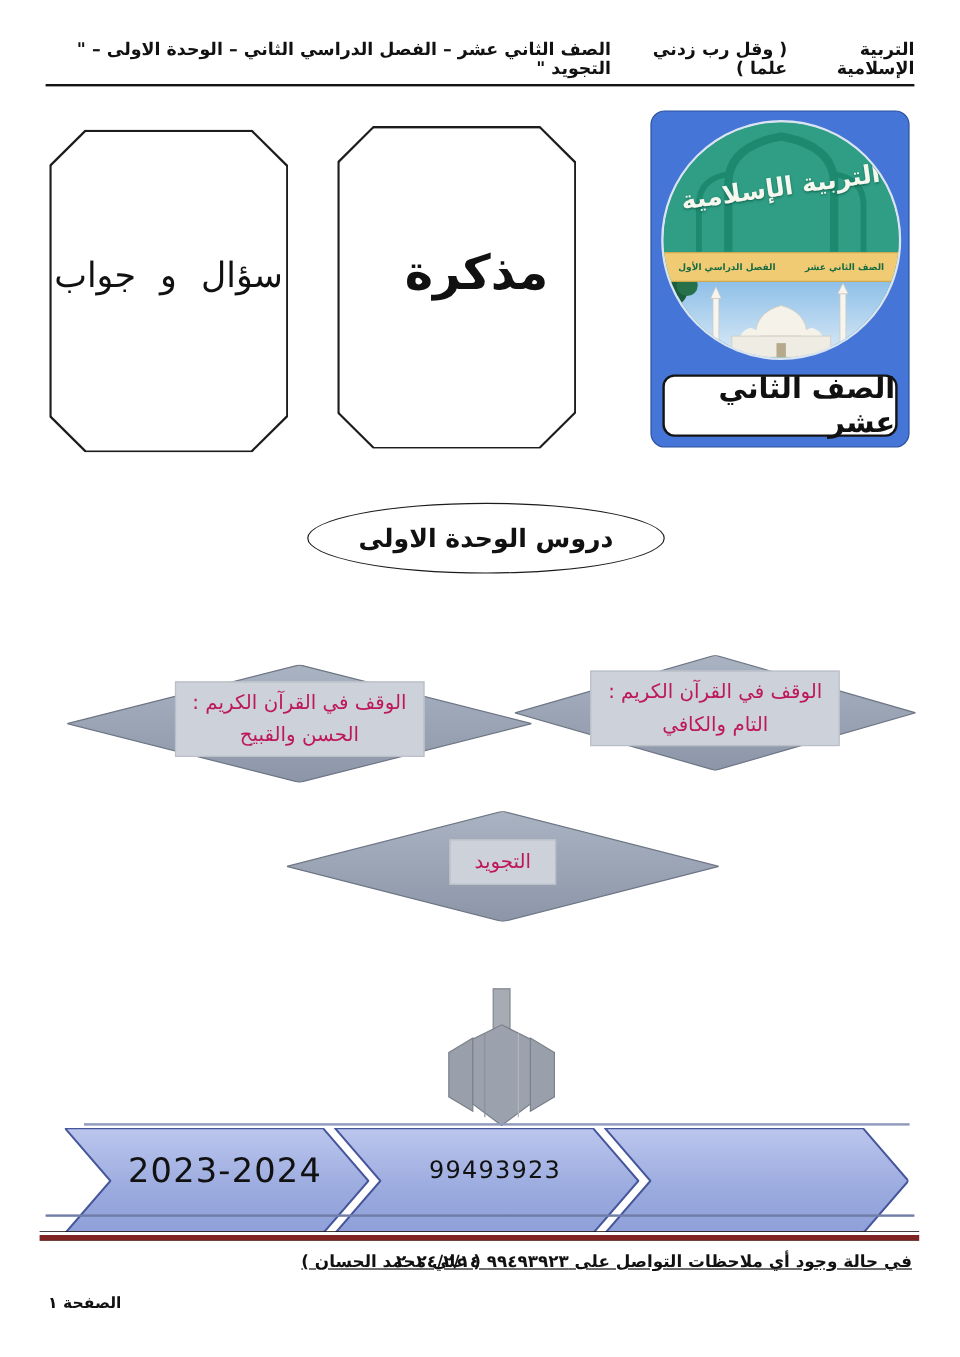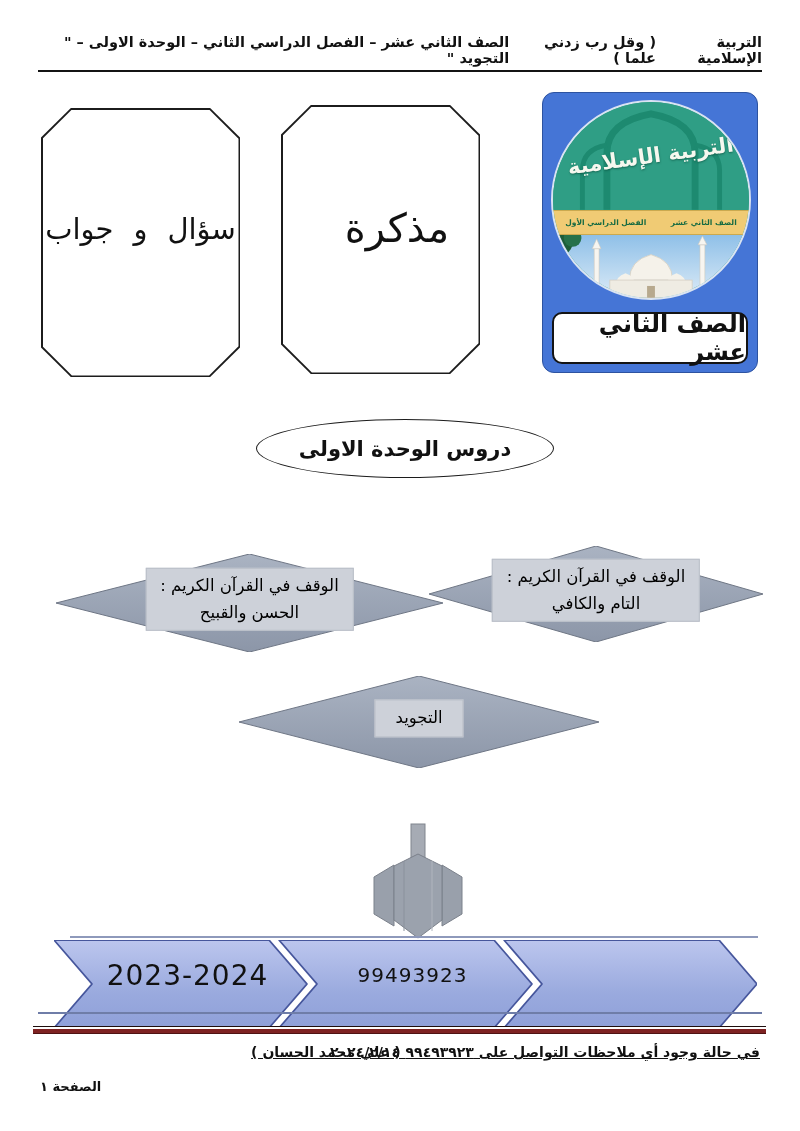--- a/index.html
+++ b/index.html
@@ -65,41 +65,41 @@
   .octagon .inner {
     position:absolute; left:1.5px; top:1.5px; right:1.5px; bottom:1.5px;
     clip-path:polygon(15% 0, 85% 0, 100% 11%, 100% 89%, 85% 100%, 15% 100%, 0 89%, 0 11%);
     background:#ffffff;
     display:flex; flex-direction:row; align-items:center; justify-content:center;
     direction:rtl; text-align:center;
   }
   .oct-qa { left:41px; top:108px; width:199px; height:269px; }
   .oct-qa .inner { gap:20px; font-size:29px; font-weight:400; padding-bottom:28px; }
   .oct-memo { left:281px; top:105px; width:199px; height:269px; }
-  .oct-memo .inner { gap:14px; font-size:40px; font-weight:normal; padding-bottom:24px;padding-left:33px; }
+  .oct-memo .inner { gap:14px; font-size:40px; font-weight:bold; padding-bottom:24px;padding-left:33px; }
 
   
   .oval {
     left:256px; top:419px; width:298px; height:59px;
     border:1.5px solid #1c1c1c; border-radius:50%;
     display:flex; align-items:center; justify-content:center;
     font-weight:bold; font-size:21px; direction:rtl; background:#fff;
   }
 
   
   .diamond { position:absolute; }
   .diamond svg { position:absolute; left:0; top:0; width:100%; height:100%; }
   .dia-right { left:429px; top:546px; width:334px; height:96px; }
   .dia-left  { left:56px;  top:554px; width:387px; height:98px; }
   .dia-center{ left:239px; top:676px; width:360px; height:92px; }
   .dia-label {
     position:absolute; left:50%; top:46%; transform:translate(-50%,-50%);
     background:#cdd1d9; border:1px solid #b9bec7;
     padding:3px 14px; text-align:center; direction:rtl;
-    font-size:16.5px; color:#000000; line-height:1.65; white-space:nowrap;
+    font-size:16.5px; color:#be185d; line-height:1.65; white-space:nowrap;
   }
   .dia-label.single { padding:4px 20px; }
 
   
   .prism { left:371px; top:822px; width:94px; height:126px; }
 
   
   .line-top-banner { left:70px; top:936px; width:688px; height:2px; background:#8e99bb; }
   .banner { left:54px; top:940px; width:703px; height:88px; }
   .banner svg { position:absolute; left:0; top:0; width:100%; height:100%; }

